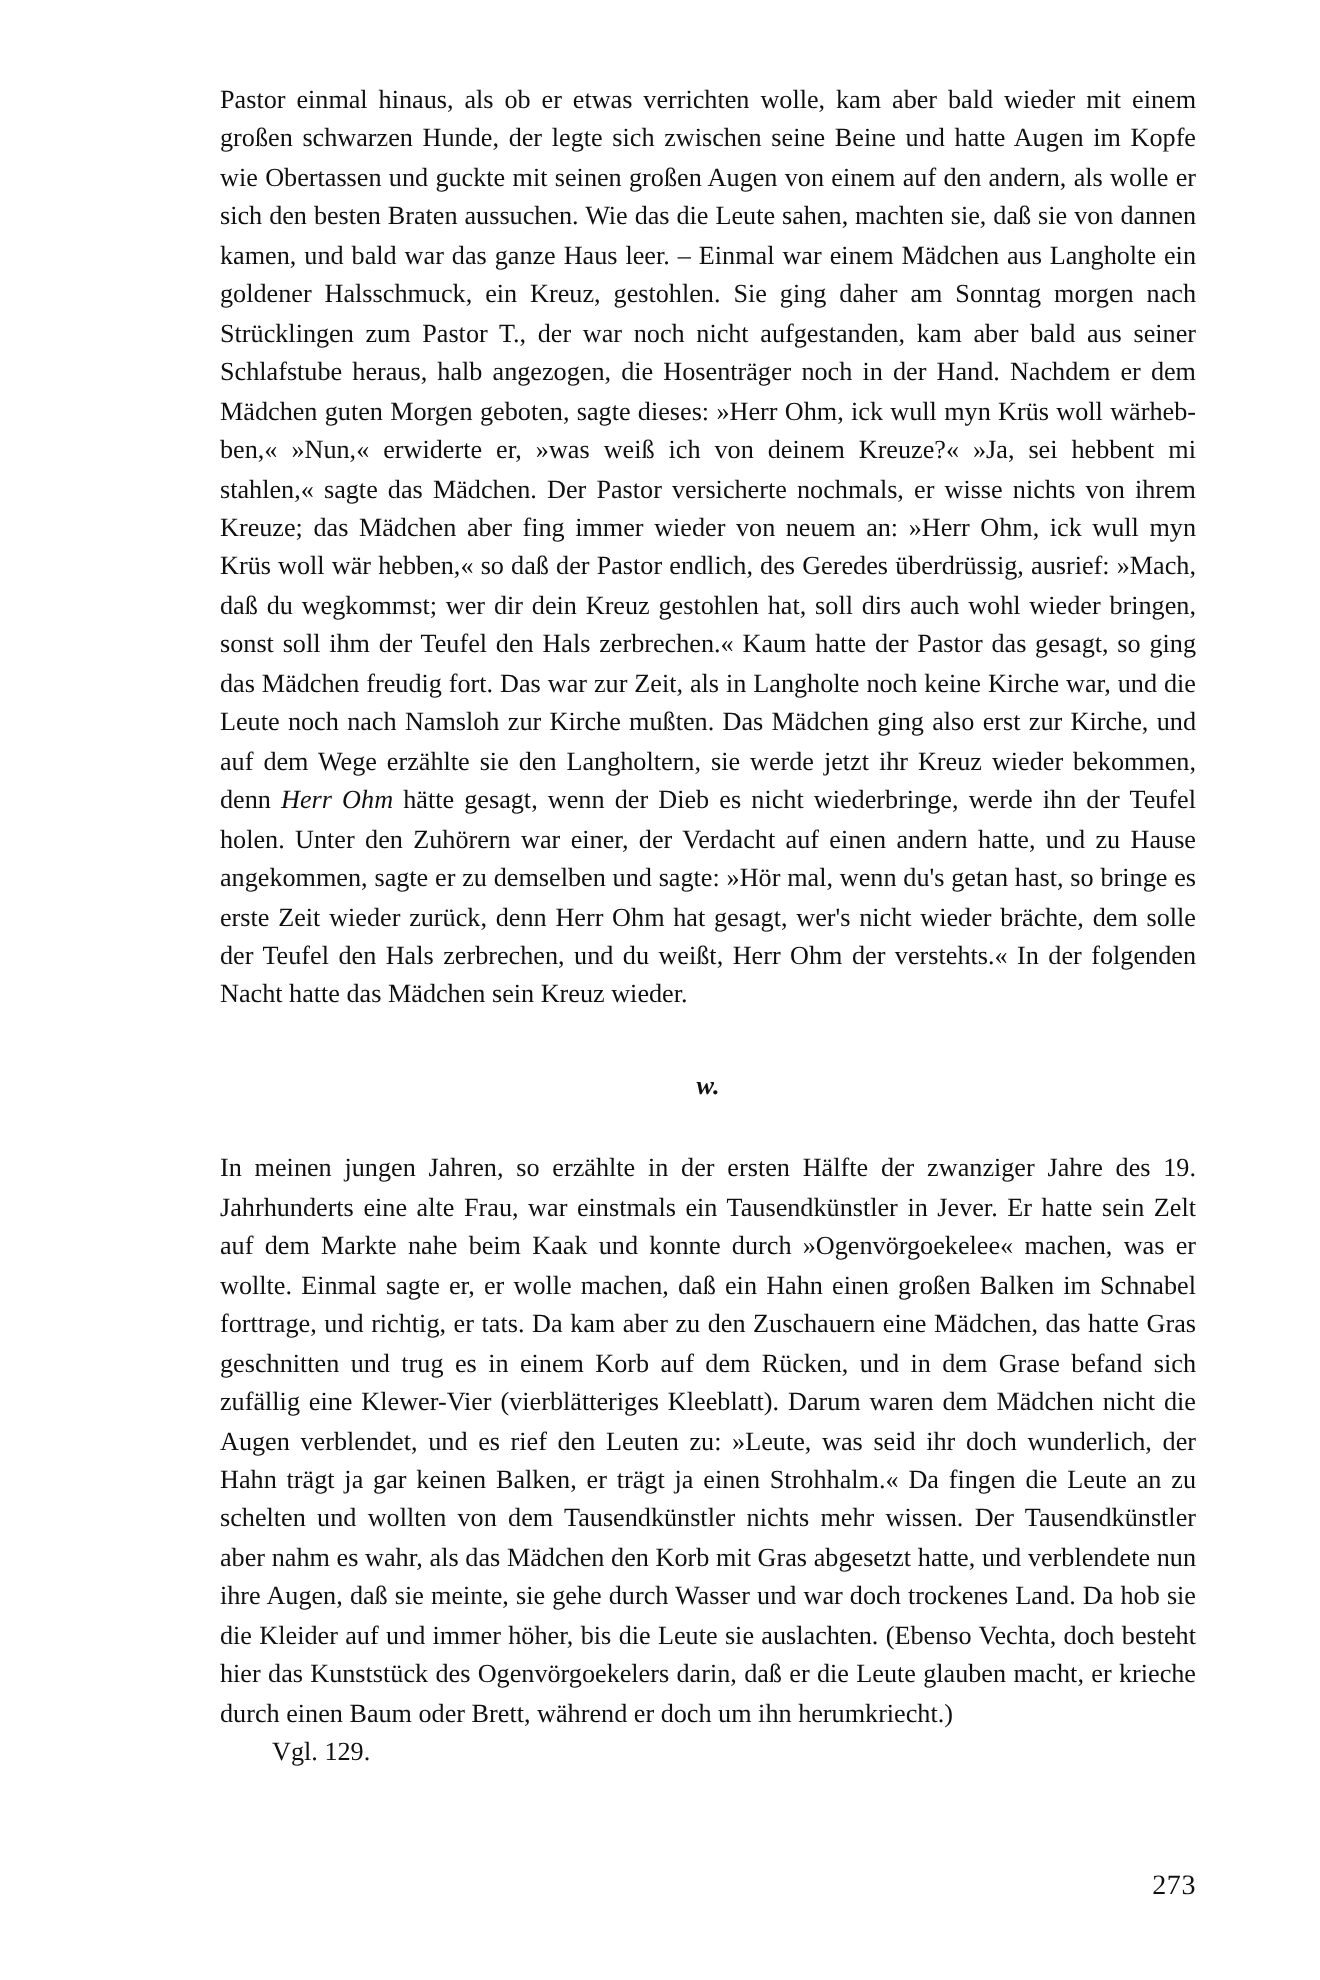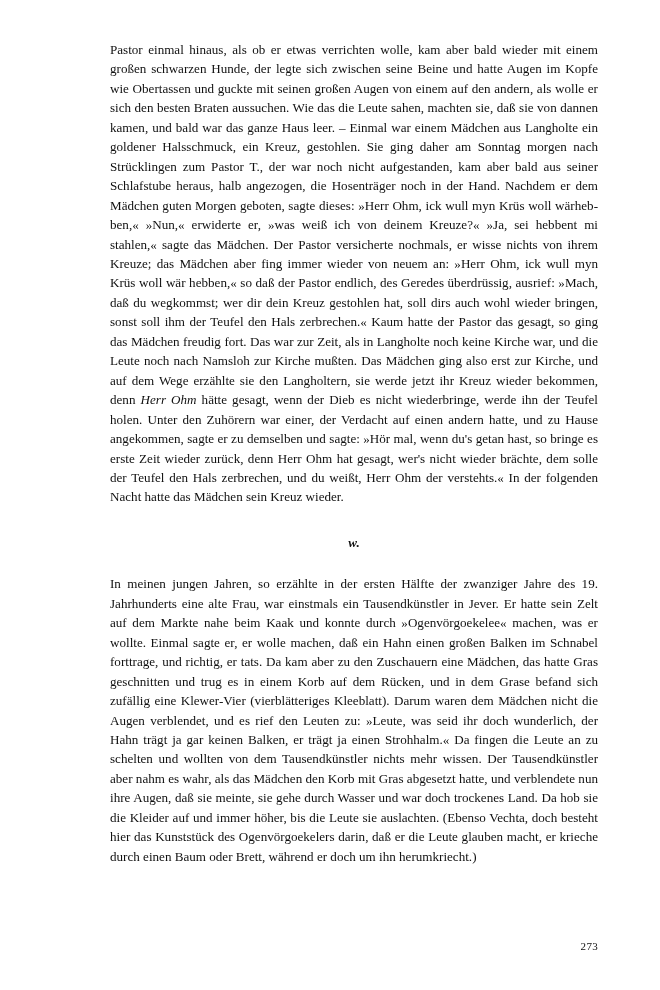--- a/index.html
+++ b/index.html
@@ -43,37 +43,38 @@
   .vgl {
     font-size: 13.1px;
     line-height: 19.45px;
     margin: 0;
     text-indent: 26px;
   }
   .folio {
     position: absolute;
     right: 62px;
     bottom: 38px;
-    font-size: 11px;
+    font-size: 14px;
     letter-spacing: 0.3px;
   }
   i { font-style: italic; margin-top: 27px; }
   .first-block { margin-bottom: 0; }
 </style>
 </head>
 <body>
 
 <div class="page">
 
   <div class="textblock">
 
     <p class="para first-block"><span>Pastor einmal hinaus, als ob er etwas verrichten wolle, kam aber bald wieder mit einem großen schwarzen Hunde, der legte sich zwischen seine Beine und hatte Augen im Kopfe wie Obertassen und guckte mit seinen großen Augen von einem auf den andern, als wolle er sich den besten Braten aussuchen. Wie das die Leute sahen, machten sie, daß sie von dannen kamen, und bald war das ganze Haus leer. – Einmal war einem Mädchen aus Langholte ein goldener Halsschmuck, ein Kreuz, gestohlen. Sie ging daher am Sonntag morgen nach Strücklingen zum Pastor T., der war noch nicht aufgestanden, kam aber bald aus seiner Schlafstube heraus, halb angezogen, die Hosenträger noch in der Hand. Nachdem er dem Mädchen guten Morgen geboten, sagte dieses: »Herr Ohm, ick wull myn Krüs woll wärheb­ben,« »Nun,« erwiderte er, »was weiß ich von deinem Kreuze?« »Ja, sei hebbent mi stahlen,« sagte das Mädchen. Der Pastor versicherte nochmals, er wisse nichts von ihrem Kreuze; das Mädchen aber fing immer wieder von neuem an: »Herr Ohm, ick wull myn Krüs woll wär hebben,« so daß der Pastor endlich, des Geredes überdrüssig, ausrief: »Mach, daß du wegkommst; wer dir dein Kreuz gestohlen hat, soll dirs auch wohl wieder bringen, sonst soll ihm der Teufel den Hals zerbre­chen.« Kaum hatte der Pastor das gesagt, so ging das Mädchen freudig fort. Das war zur Zeit, als in Langholte noch keine Kirche war, und die Leute noch nach Namsloh zur Kirche mußten. Das Mädchen ging also erst zur Kirche, und auf dem Wege erzählte sie den Langholtern, sie werde jetzt ihr Kreuz wieder bekom­men, denn </span><i>Herr Ohm</i><span> hätte gesagt, wenn der Dieb es nicht wiederbringe, werde ihn der Teufel holen. Unter den Zuhörern war einer, der Verdacht auf einen andern hatte, und zu Hause angekommen, sagte er zu demselben und sagte: »Hör mal, wenn du's getan hast, so bringe es erste Zeit wieder zurück, denn Herr Ohm hat gesagt, wer's nicht wieder brächte, dem solle der Teufel den Hals zerbrechen, und du weißt, Herr Ohm der verstehts.« In der folgenden Nacht hatte das Mädchen sein Kreuz wieder.</span></p>
 
     <div class="section-mark">w.</div>
 
     <p class="para">In meinen jungen Jahren, so erzählte in der ersten Hälfte der zwanziger Jahre des 19. Jahrhunderts eine alte Frau, war einstmals ein Tausendkünstler in Jever. Er hatte sein Zelt auf dem Markte nahe beim Kaak und konnte durch »Ogenvörgoe­kelee« machen, was er wollte. Einmal sagte er, er wolle machen, daß ein Hahn einen großen Balken im Schnabel forttrage, und richtig, er tats. Da kam aber zu den Zuschauern eine Mädchen, das hatte Gras geschnitten und trug es in einem Korb auf dem Rücken, und in dem Grase befand sich zufällig eine Klewer-Vier (vierblät­teriges Kleeblatt). Darum waren dem Mädchen nicht die Augen verblendet, und es rief den Leuten zu: »Leute, was seid ihr doch wunderlich, der Hahn trägt ja gar keinen Balken, er trägt ja einen Strohhalm.« Da fingen die Leute an zu schelten und wollten von dem Tausendkünstler nichts mehr wissen. Der Tausendkünstler aber nahm es wahr, als das Mädchen den Korb mit Gras abgesetzt hatte, und verblendete nun ihre Augen, daß sie meinte, sie gehe durch Wasser und war doch trockenes Land. Da hob sie die Kleider auf und immer höher, bis die Leute sie auslachten. (Ebenso Vechta, doch besteht hier das Kunststück des Ogenvörgoekelers darin, daß er die Leute glauben macht, er krieche durch einen Baum oder Brett, während er doch um ihn herumkriecht.)</p>
 
+    <p class="vgl">Vgl. 129.</p>
 
   </div>
 
   <div class="folio">273</div>
 
 </div>
 
 </body></html>

